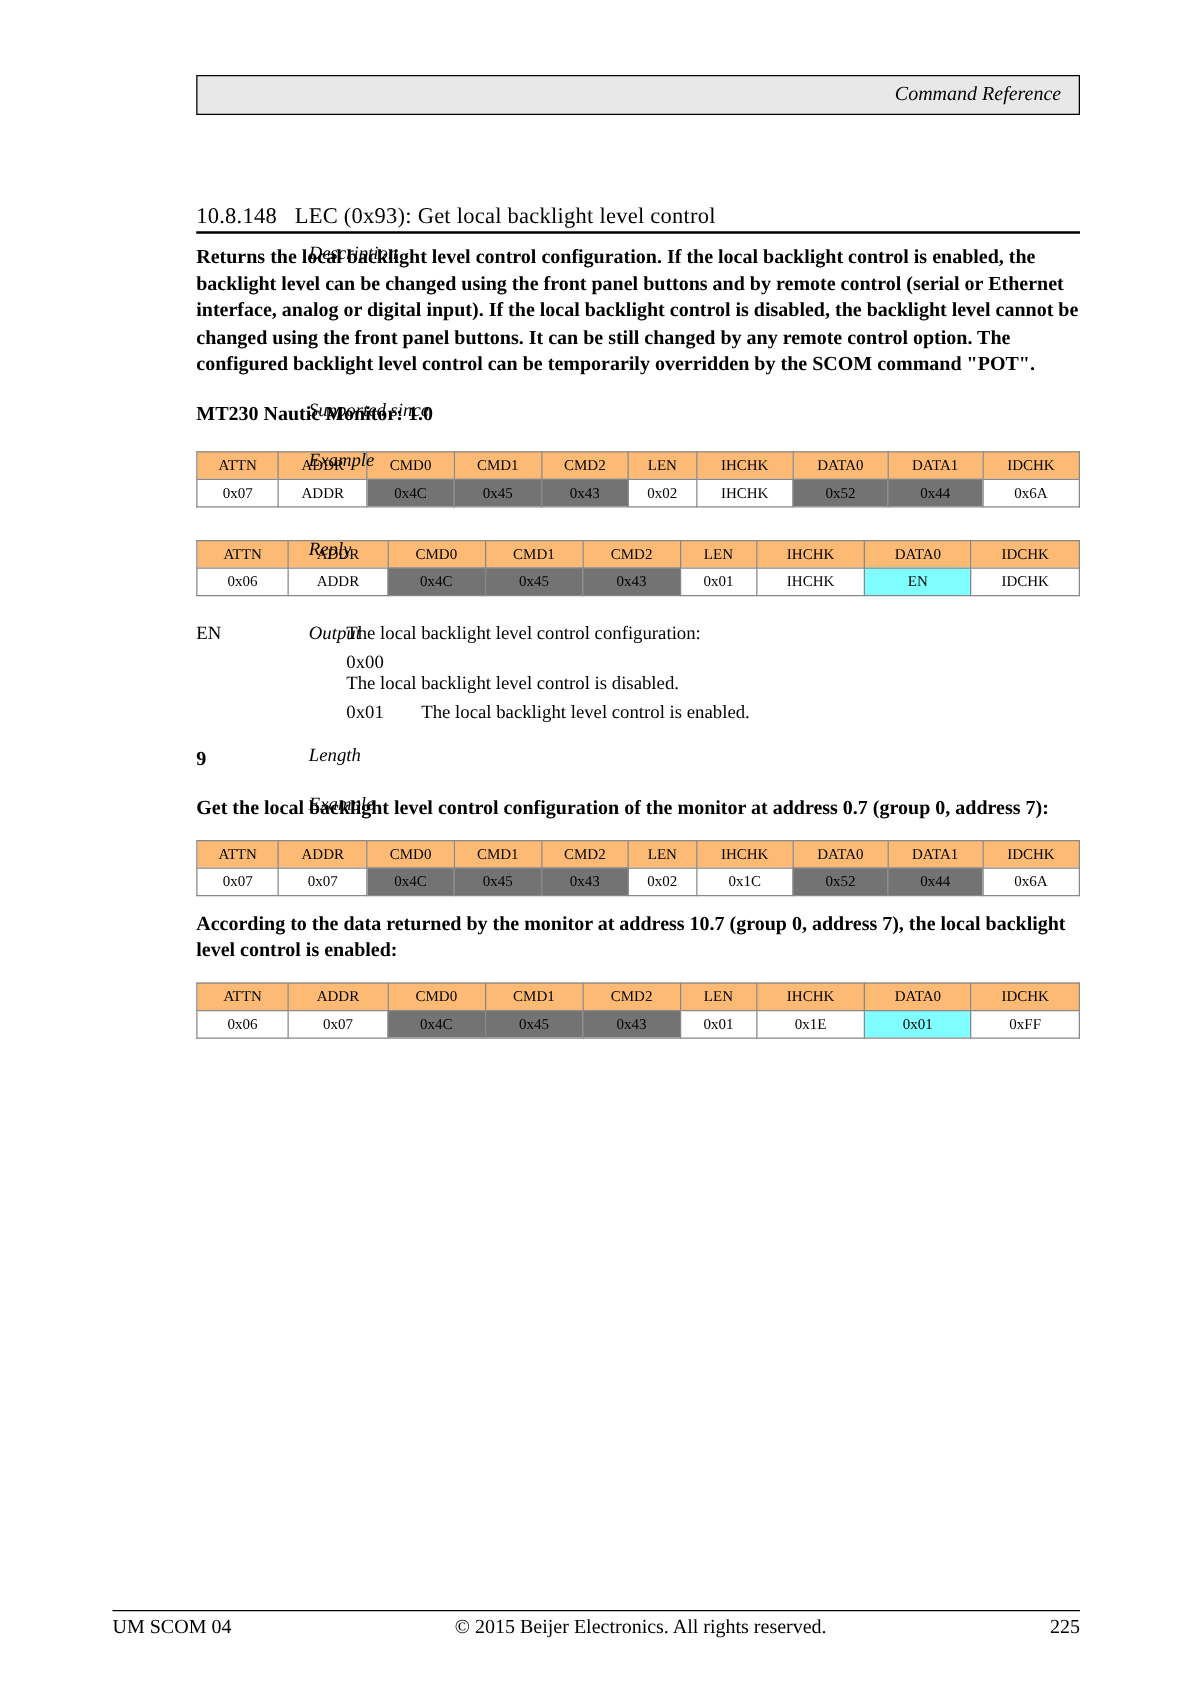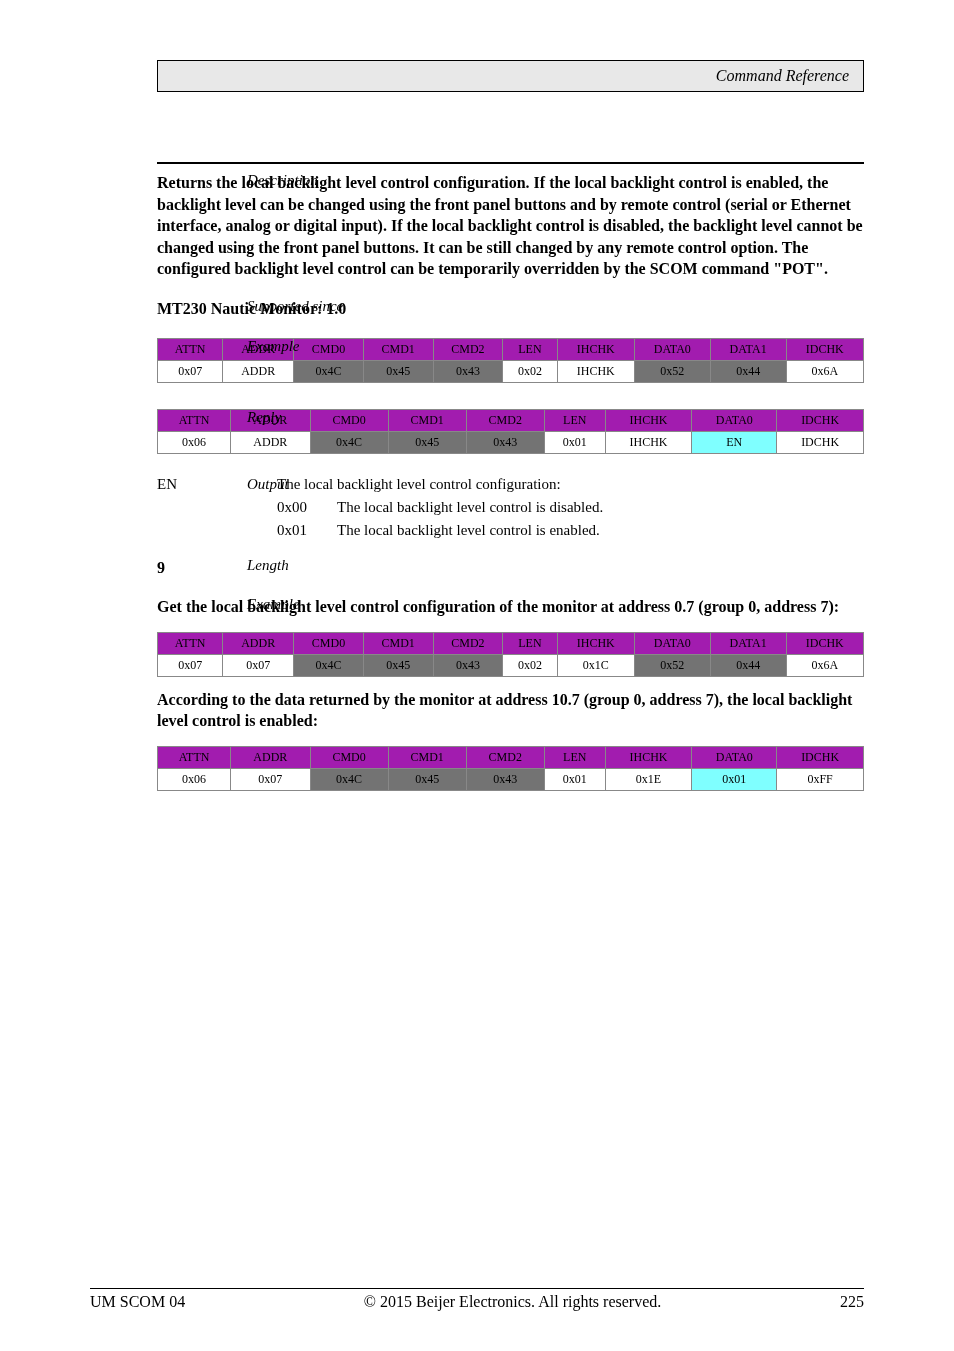--- a/index.html
+++ b/index.html
@@ -59,21 +59,21 @@
     font-size: 12px;
     margin-bottom: 10px;
   }
   .tbl th, .tbl td {
     border: 1px solid #888;
     padding: 3px 4px;
     text-align: center;
     font-weight: normal;
   }
   .tbl th {
-    background: #a21caf;
+    background: #fdba74;
   }
   .yellow { background: #737373; }
   .cyan { background: #7fffff; }
   .field-row {
     display: flex;
     margin: 6px 0 2px 0;
     font-size: 15px;
   }
   .field-name { width: 120px; }
   .field-desc {}
@@ -93,20 +93,25 @@
 <body>
 
 <div class="page">
 
   <div class="header-box">
     <span>Command Reference</span>
   </div>
 
   <div class="content">
 
+    <p class="section-title">
+      <span>10.8.148</span>
+      &nbsp;
+      <span>LEC (0x93): Get local backlight level control</span>
+    </p>
     <hr class="hr-thick">
 
     <div style="position:relative; margin-top:6px;">
       <span class="side-label" style="top:0;">Description</span>
       <p class="body-text">Returns the local backlight level control configuration. If the local backlight control is enabled, the backlight level can be changed using the front panel buttons and by remote control (serial or Ethernet interface, analog or digital input). If the local backlight control is disabled, the backlight level cannot be changed using the front panel buttons. It can be still changed by any remote control option. The configured backlight level control can be temporarily overridden by the SCOM command "POT".</p>
     </div>
 
     <div style="position:relative; margin-top:18px;">
       <span class="side-label" style="top:0;">Supported since</span>
       <p class="body-text">MT230 Nautic Monitor: 1.0</p>
@@ -173,21 +178,21 @@
       </tbody>
         </table>
     </div>
 
     <div style="position:relative; margin-top:22px;">
       <span class="side-label" style="top:0;">Output</span>
       <div class="field-row">
         <span class="field-name">EN</span>
         <span class="field-desc">The local backlight level control configuration:</span>
       </div>
-      <div class="field-row" style="margin-left:120px;">
+      <div class="field-row" style="margin-left:120px;flex-direction:column;">
         <span class="field-name" style="width:60px;">0x00</span>
         <span class="field-desc">The local backlight level control is disabled.</span>
       </div>
       <div class="field-row" style="margin-left:120px;">
         <span class="field-name" style="width:60px;">0x01</span>
         <span class="field-desc">The local backlight level control is enabled.</span>
       </div>
     </div>
 
 

